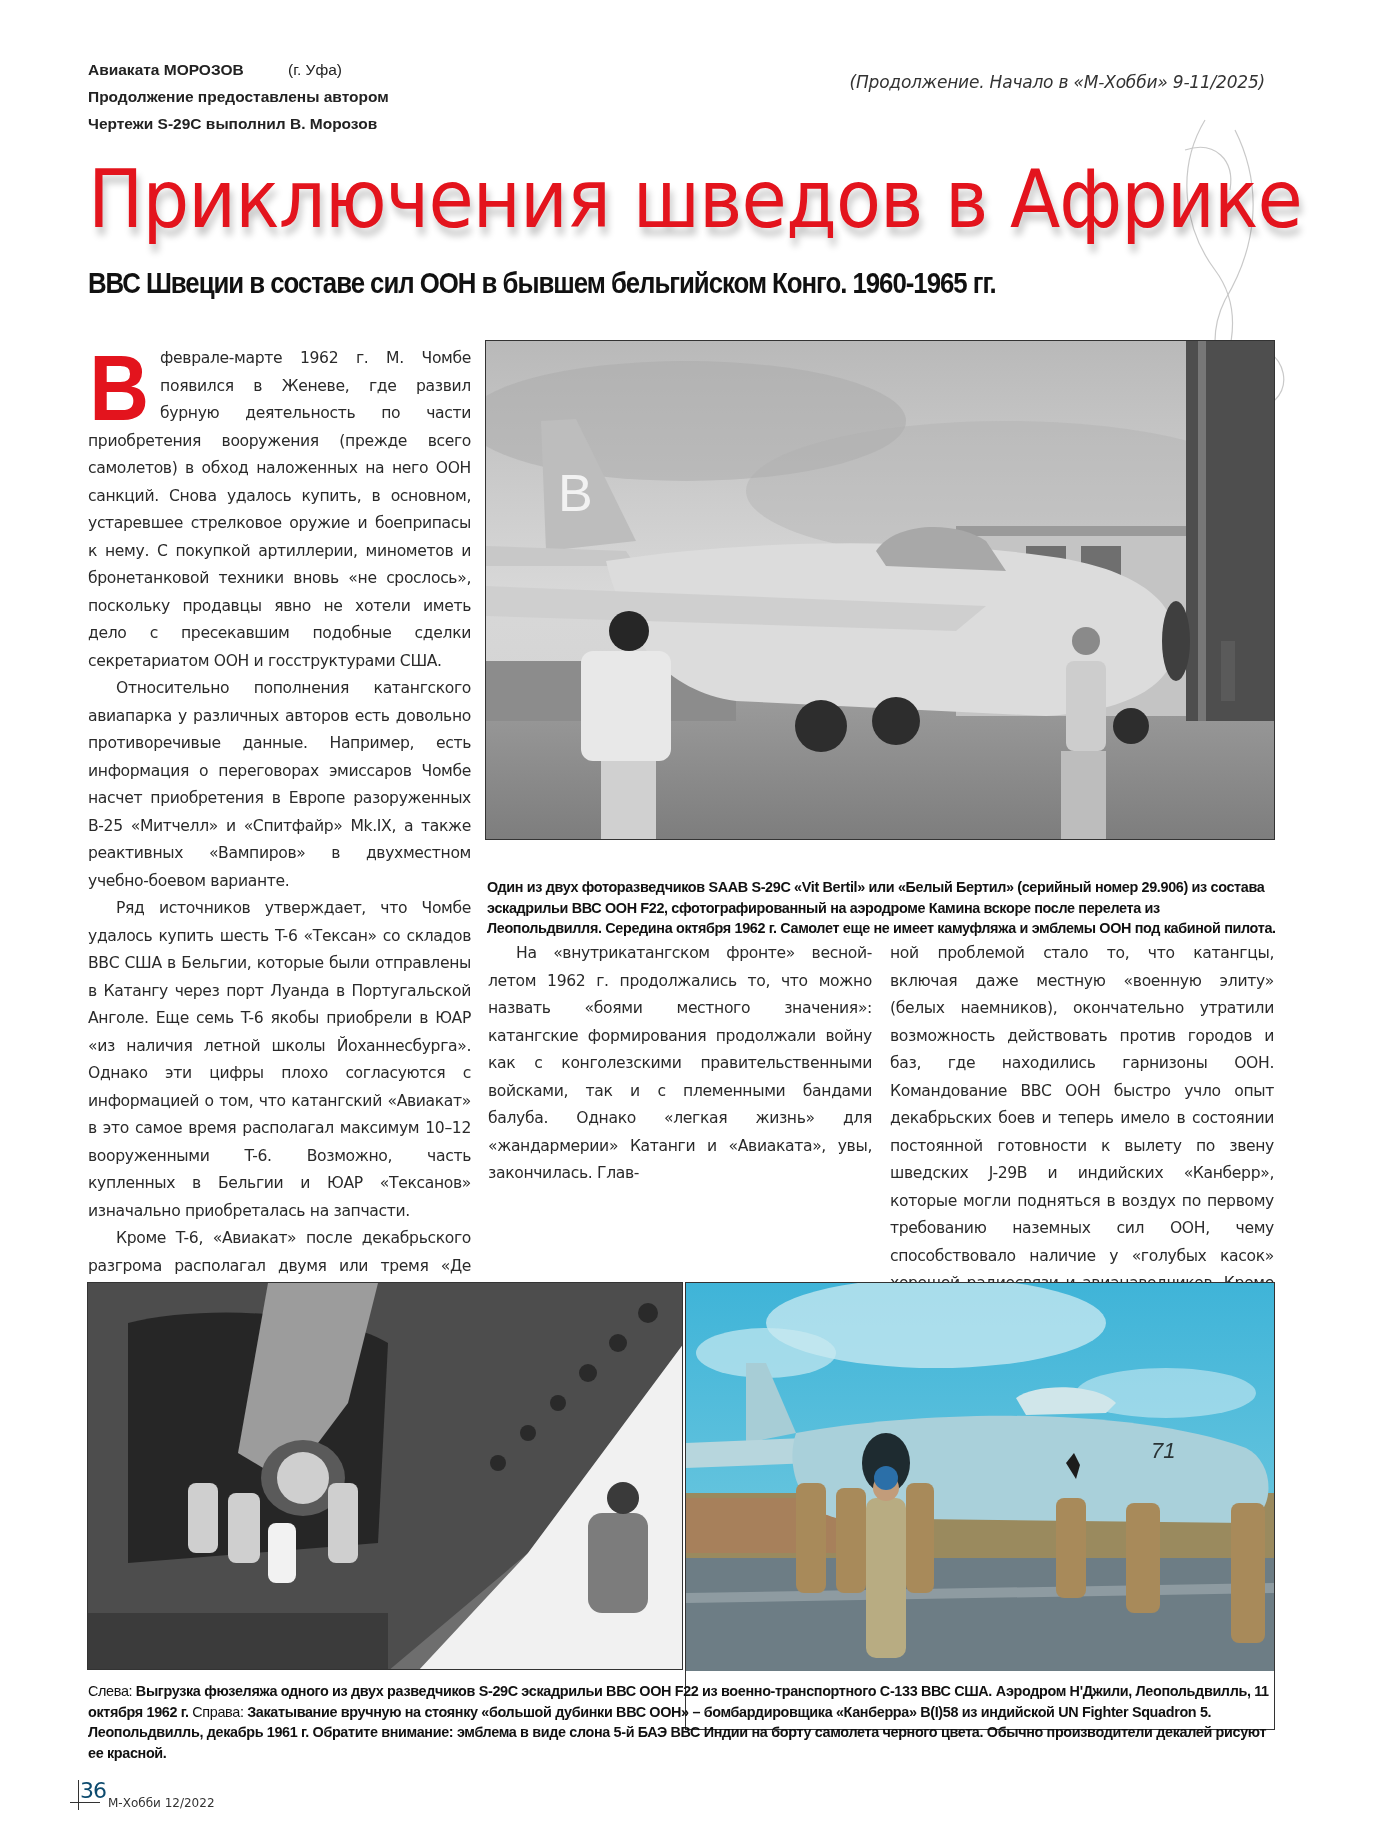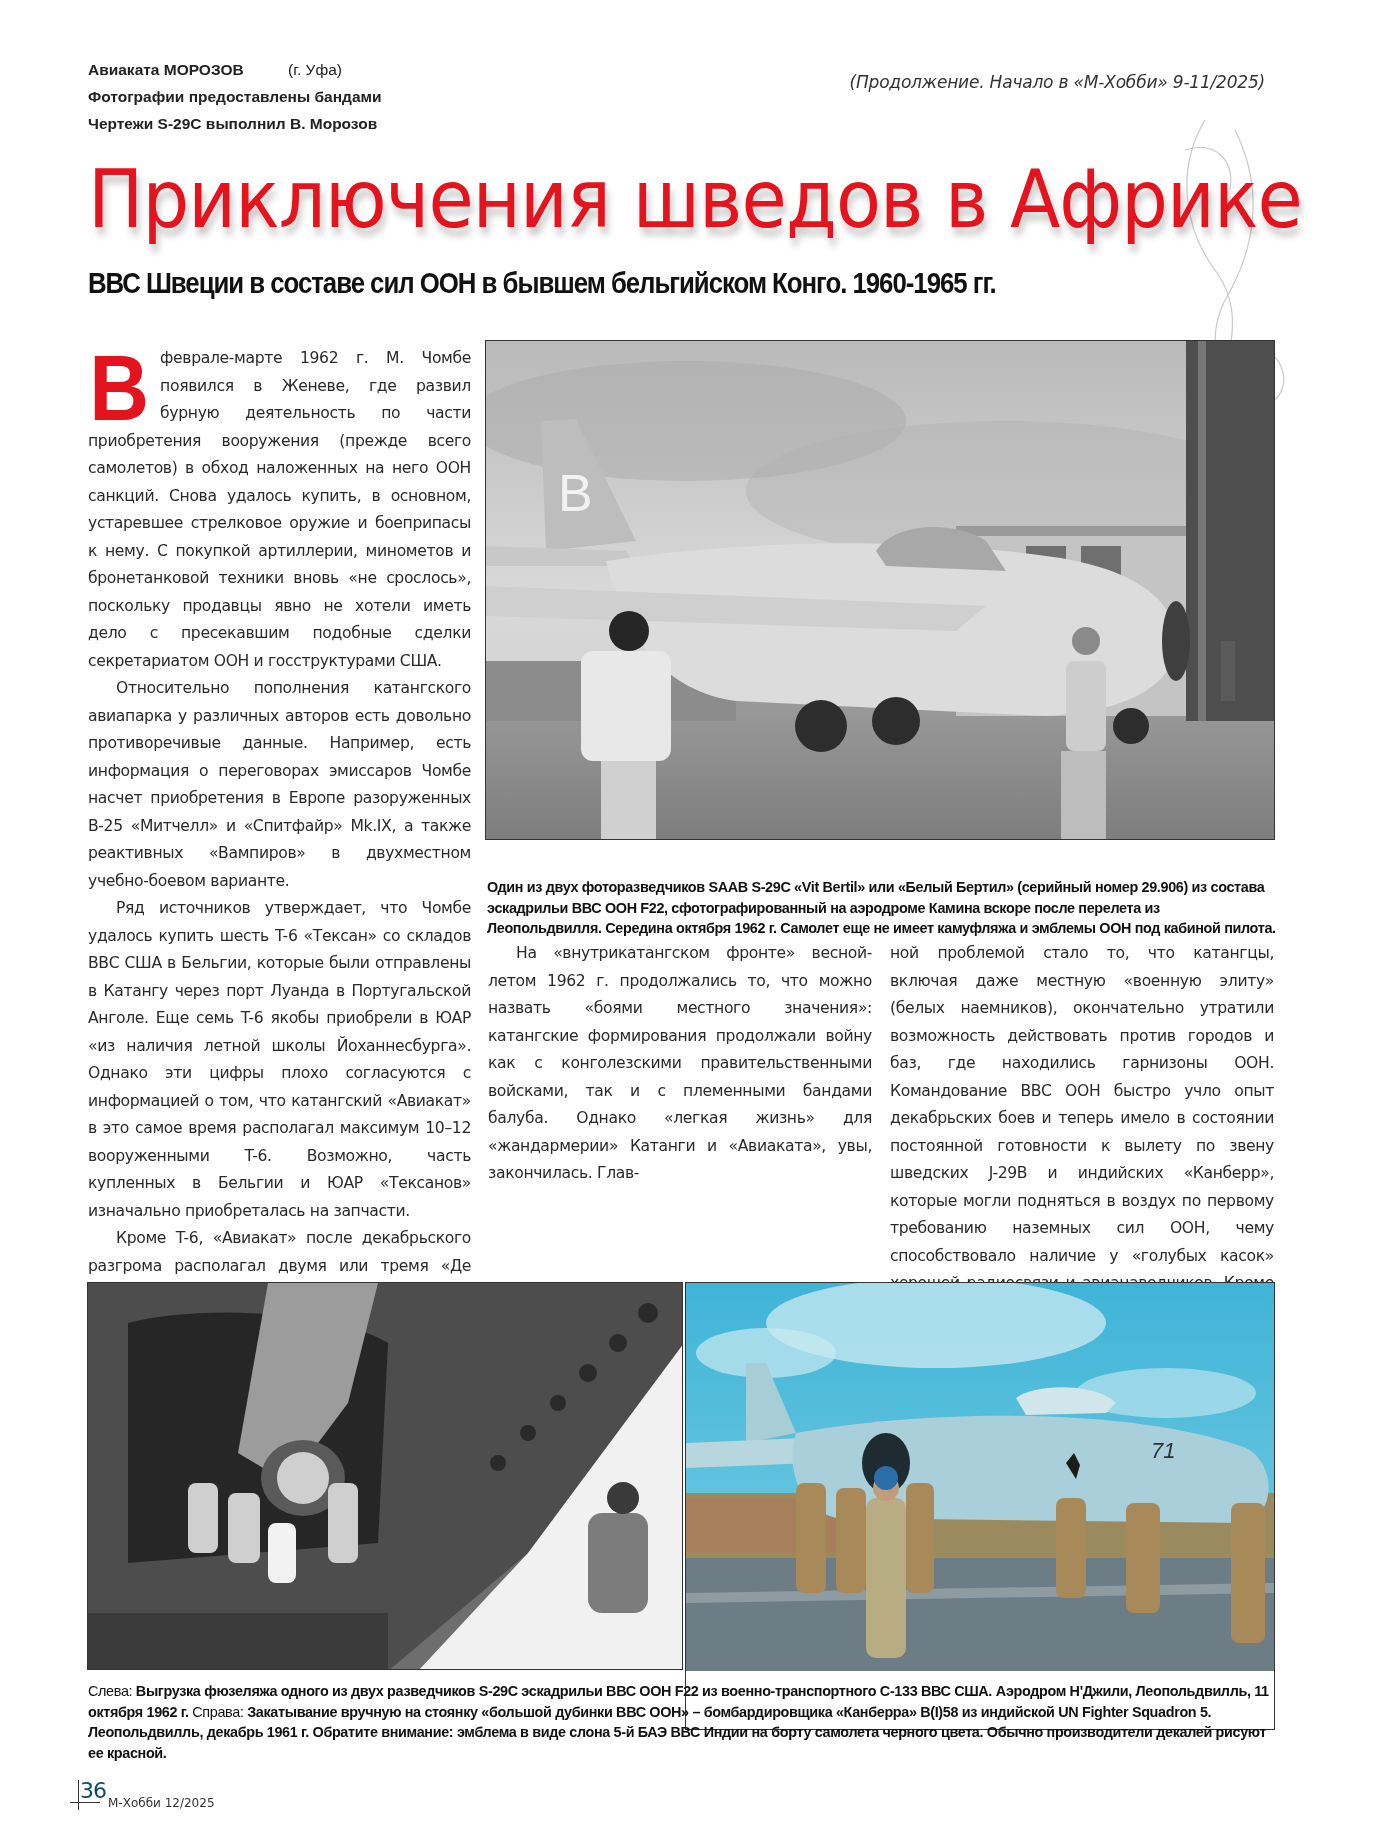--- a/index.html
+++ b/index.html
@@ -31,21 +31,21 @@
     .folio .issue { position: absolute; left: 40px; top: 16px; font-size: 12px; color: #333; white-space: nowrap; font-family: "DejaVu Sans", sans-serif; }
   </style>
 </head>
 <body>
 
 <div class="credits">
   <div>
     <span>Авиаката МОРОЗОВ</span>
     <span class="light">(г. Уфа)</span>
   </div>
-  <div>Фотографии предоставлены бандами</div>
+  <div>Продолжение предоставлены автором</div>
   <div>Чертежи S-29C выполнил В. Морозов</div>
 </div>
 <div class="continuation">(Продолжение. Начало в «М-Хобби» 9-11/2025)</div>
 
 <svg class="deco" viewBox="0 0 250 380">
   <g fill="none" stroke="#c9c9c9" stroke-width="1.2">
     <path d="M140 10 C 110 60, 120 120, 150 160 C 180 200, 170 260, 130 300"></path>
     <path d="M170 20 C 200 80, 190 140, 160 190 C 140 230, 150 280, 190 320"></path>
     <path d="M60 300 C 90 280, 110 290, 105 320 C 100 345, 80 350, 70 335"></path>
     <path d="M120 40 C 150 30, 170 50, 165 80"></path>
@@ -190,14 +190,14 @@
   <span class="lbl">Слева:</span>
   <span>Выгрузка фюзеляжа одного из двух разведчиков S-29C эскадрильи ВВС ООН F22 из военно-транспортного C-133 ВВС США. Аэродром Н'Джили, Леопольдвилль, 11 октября 1962 г.</span>
   <span class="lbl">Справа:</span>
   <span>Закатывание вручную на стоянку «большой дубинки ВВС ООН» – бомбардировщика «Канберра» B(I)58 из индийской UN Fighter Squadron 5. Леопольдвилль, декабрь 1961 г. Обратите внимание: эмблема в виде слона 5-й БАЭ ВВС Индии на борту самолета черного цвета. Обычно производители декалей рисуют ее красной.</span>
 </div>
 
 <div class="folio">
   <div class="vline"></div>
   <div class="hline"></div>
   <div class="num">36</div>
-  <div class="issue">М-Хобби 12/2025</div>
+  <div class="issue">М-Хобби 12/2022</div>
 </div>
 
 </body></html>

